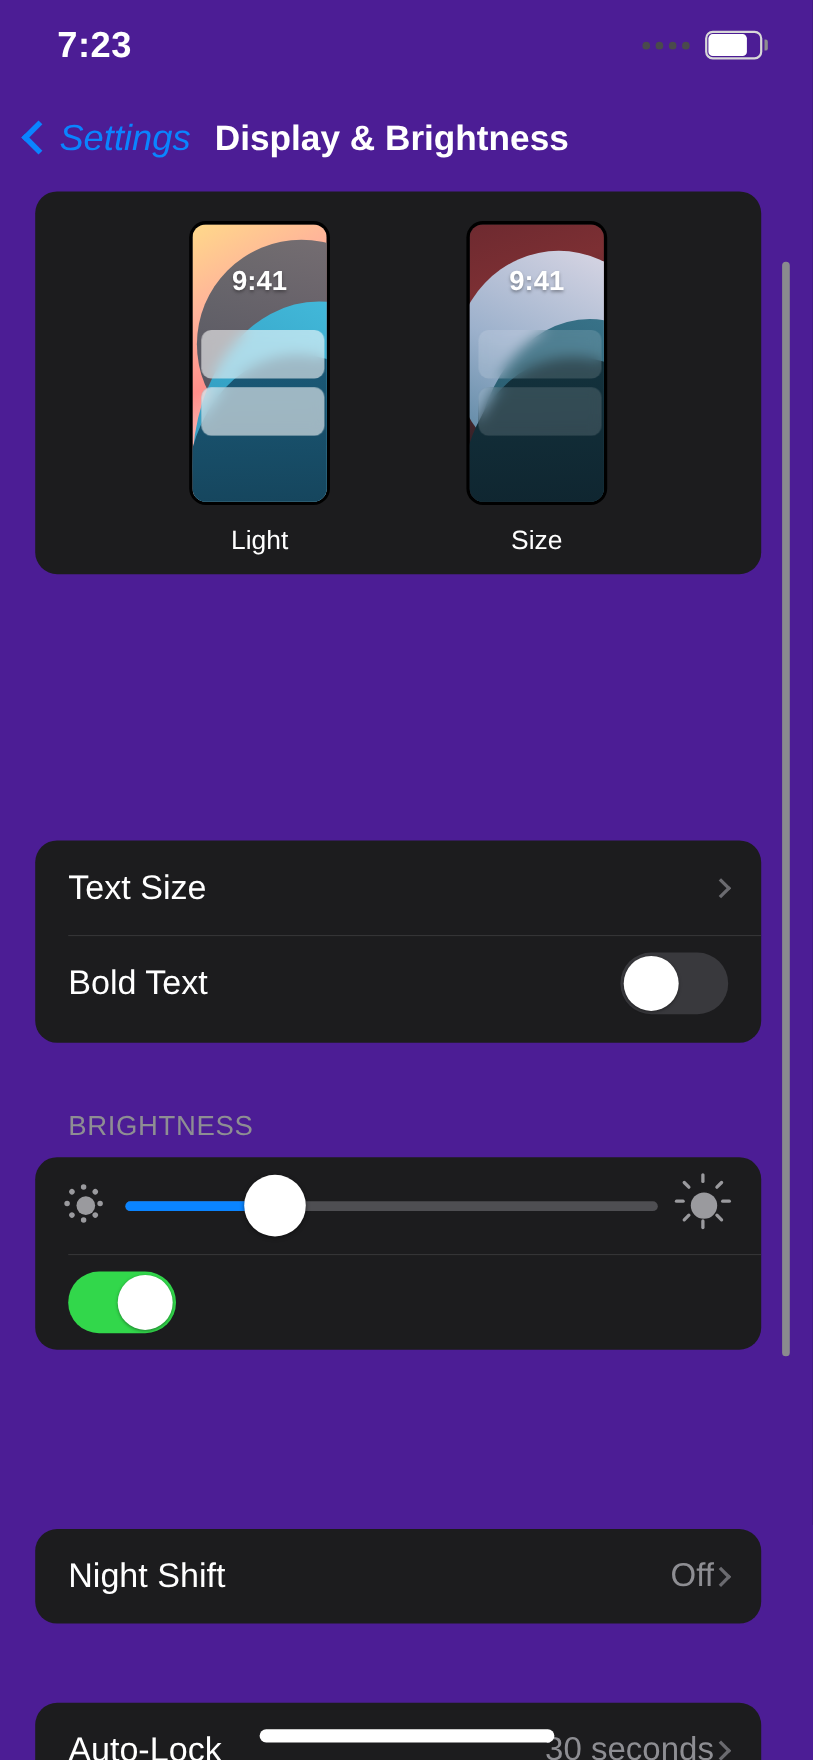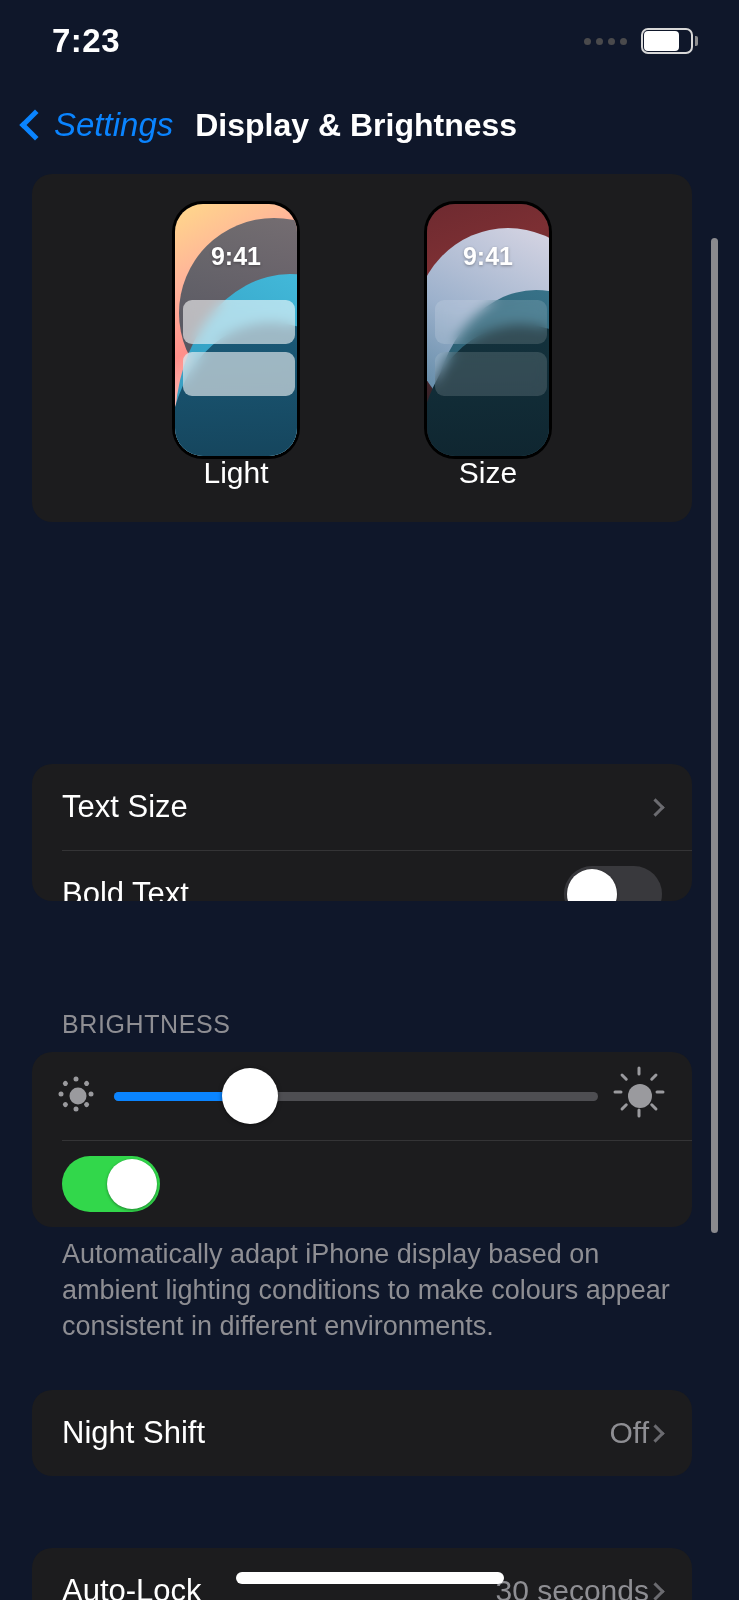--- a/index.html
+++ b/index.html
@@ -2,21 +2,21 @@
 <html><head>
 <meta charset="utf-8">
 <style>
   * { margin:0; padding:0; box-sizing:border-box; }
   html,body {
     width:739px; height:1600px;
     background:#000;
     font-family:"Liberation Sans", sans-serif;
     overflow:hidden;
   }
-  .screen { position:relative; width:739px; height:1600px; background:#0f172a; overflow:hidden; }
+  .screen { position:relative; width:739px; height:1600px; background:#4c1d95; overflow:hidden; }
 
   
   .statusbar {
     position:absolute; top:0; left:0; width:739px; height:82px;
     display:flex; align-items:center; justify-content:space-between;
     padding:0 46px 0 52px;
   }
   .status-time { color:#fff; font-size:33px; font-weight:bold; letter-spacing:0.5px; }
   .status-right { display:flex; align-items:center; gap:14px; }
   .dots { display:flex; gap:5px; align-items:center; }
@@ -75,21 +75,21 @@
     position:absolute; top:3px; width:50px; height:50px; border-radius:50%;
     background:#fff; box-shadow:0 1px 3px rgba(0,0,0,.4);
   }
   .toggle.off .toggle-knob { left:3px; }
   .toggle.on  .toggle-knob { left:45px; }
 
   
   .appearance-top { display:flex; justify-content:center; gap:130px; padding:30px 0 18px; }
   .appearance-opt { display:flex; flex-direction:column; align-items:center; cursor:pointer; }
   .phone-thumb {
-    position:relative; width:122px; height:252px; border-radius:28px;
+    position:relative; width:122px; height:252px; border-radius:12px;
     overflow:hidden; box-shadow:0 0 0 3px #000;
   }
   .thumb-time {
     position:absolute; top:38px; left:0; width:100%; text-align:center;
     color:#fff; font-size:25px; font-weight:bold; z-index:4; text-shadow:0 1px 3px rgba(0,0,0,.35);
   }
   
   .wp-light { position:absolute; inset:0; background:linear-gradient(150deg,#ffd98a 0%,#ffb39a 26%,#ff8f8a 48%,#f7c5c0 68%,#ffe3dd 100%); }
   .wp-light .arc-dark {
     position:absolute; width:190px; height:190px; border-radius:50%;
@@ -122,21 +122,21 @@
     transform:rotate(-12deg);
   }
   .notif {
     position:absolute; left:8px; width:112px; height:44px; border-radius:9px;
     backdrop-filter:blur(6px); z-index:3;
   }
   .notif.a { top:96px; } .notif.b { top:148px; }
   .wp-light .notif { background:rgba(255,255,255,.58); }
   .wp-dark  .notif { background:rgba(255,255,255,.14); }
 
-  .mode-label { color:#fff; font-size:30px; }
+  .mode-label { color:#fff; font-size:24px; margin-top:22px; }
 
   
   .section-header {
     position:absolute; left:62px; color:#8e8e93; font-size:25px; letter-spacing:.6px;
   }
   .slider-row { display:flex; align-items:center; padding:0 24px; height:88px; gap:14px; }
   .slider-track-wrap { position:relative; flex:1; height:56px; display:flex; align-items:center; }
   .track { position:relative; width:100%; height:9px; border-radius:5px; background:#4e4e52; }
   .track-fill { position:absolute; left:0; top:0; bottom:0; background:#0a84ff; border-radius:5px; }
   .thumb {
@@ -230,21 +230,21 @@
             <div class="thumb-time">9:41</div>
           </div>
           <div class="mode-label">Size</div>
 
         </div>
 
       </div>
 
     </div>
 
-    <div class="card" style="top:596px;height:137px;">
+    <div class="card" style="top:596px;height:184px;">
       <div class="row">
         <span class="row-label">Text Size</span>
         <span class="chevron-right"></span>
       </div>
       <div class="divider"></div>
       <div class="row">
         <span class="row-label">Bold Text</span>
         <span class="toggle off">
           <span class="toggle-knob"></span>
         </span>
@@ -285,21 +285,20 @@
         </span>
       </div>
       <div class="divider"></div>
       <div class="row">
         <span class="toggle on">
           <span class="toggle-knob"></span>
         </span>
       </div>
     </div>
 
-    <div class="footnote" style="top:1068px;">Automatically adapt iPhone display based on ambient lighting conditions to make colours appear consistent in different environments.</div>
 
     <div class="card" style="top:1212px;height:86px;margin-top:10px;">
       <div class="row">
         <span class="row-label">Night Shift</span>
         <span class="row-right">
           <span class="row-value">Off</span>
           <span class="chevron-right"></span>
         </span>
       </div>
     </div>

